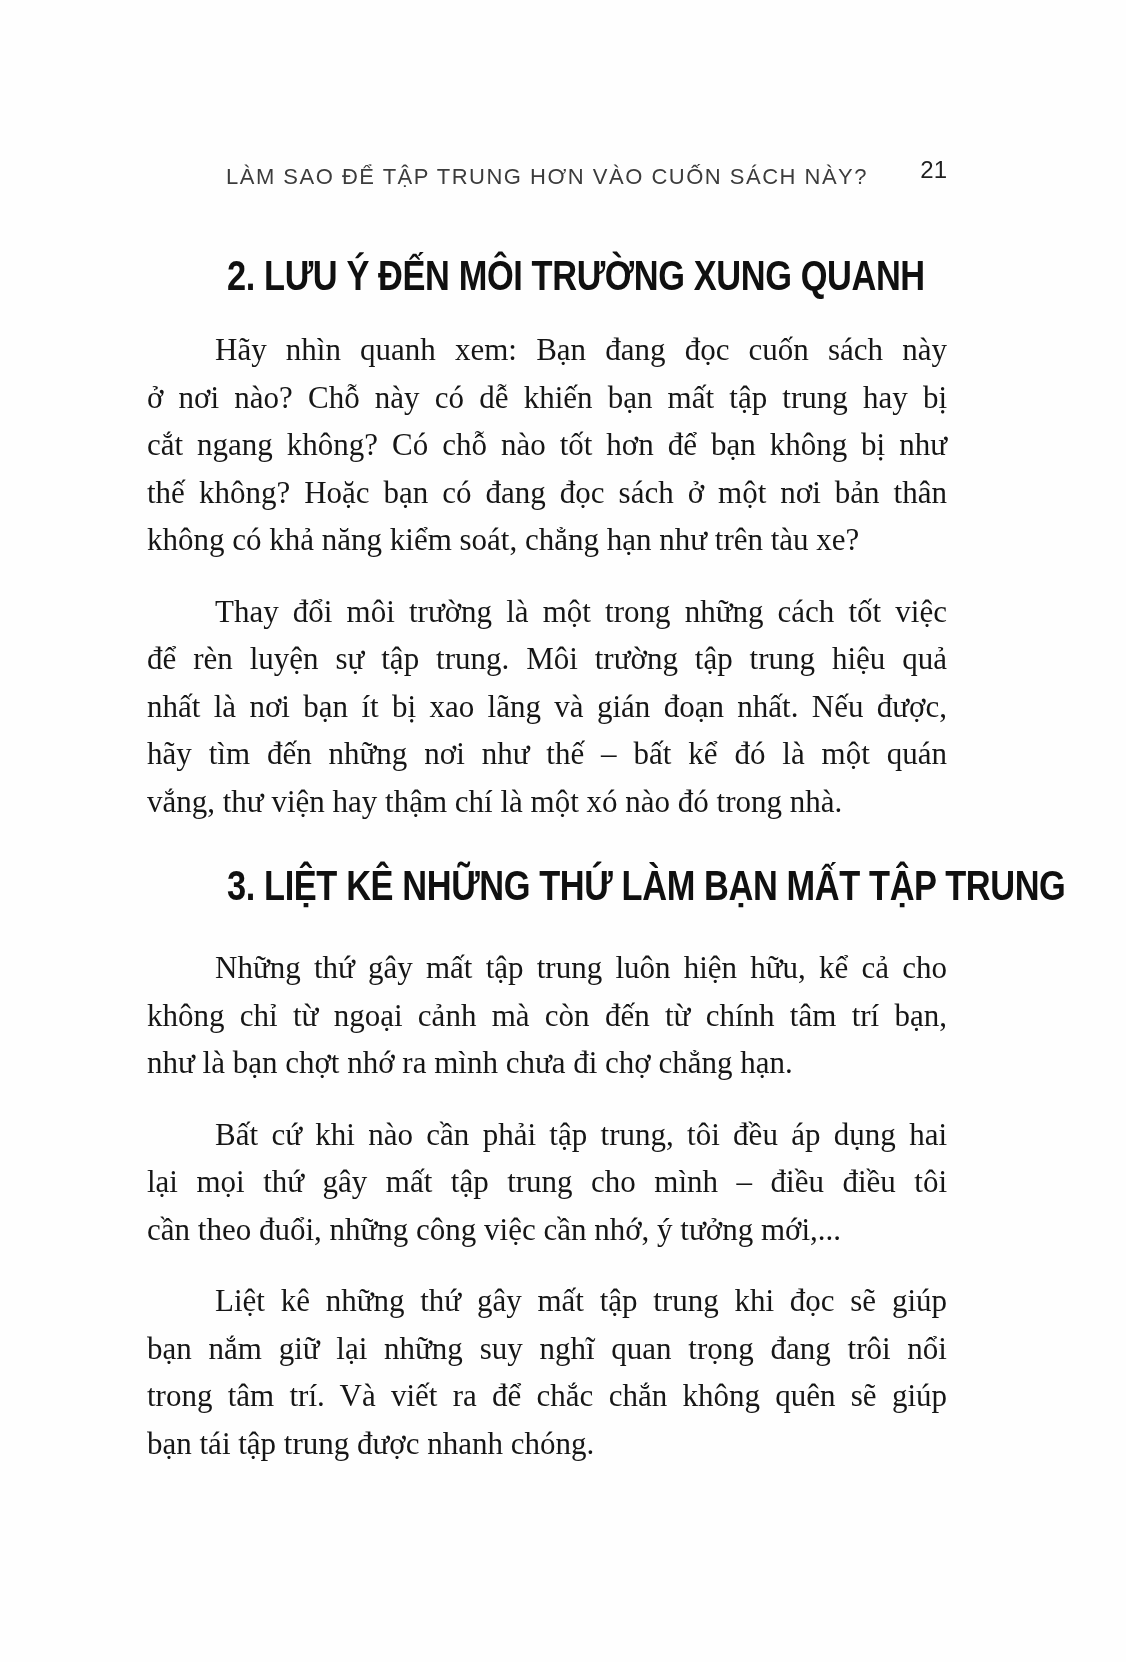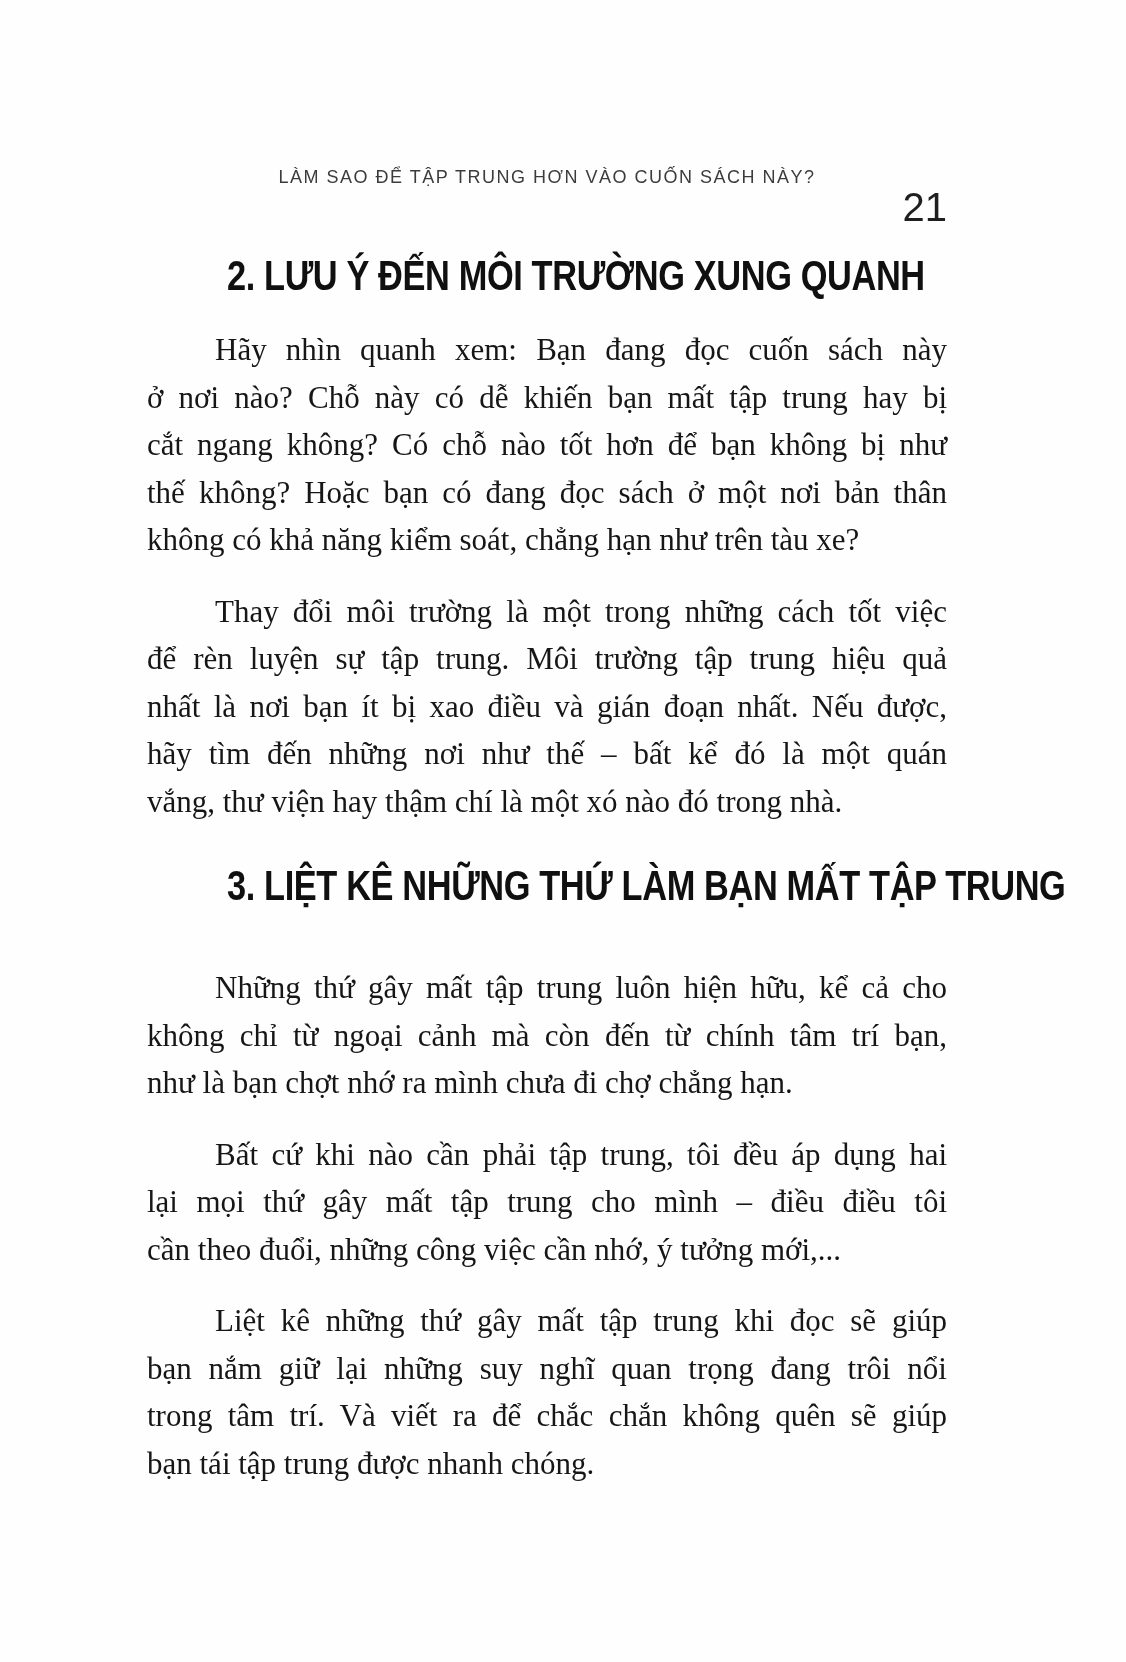--- a/index.html
+++ b/index.html
@@ -20,54 +20,53 @@
   }
   
   .running-head {
     position: relative;
     height: 30px;
     line-height: 30px;
     text-align: center;
   }
   .rh-title {
     font-family: "Liberation Sans", sans-serif;
-    font-size: 18px;
+    font-size: 22px;
     font-weight: 400;
     letter-spacing: 1.5px;
     color: #3c3c3c;
     white-space: nowrap;
   }
   .rh-page-number {
     position: absolute;
     right: 0;
     top: -7px;
     font-family: "Liberation Sans", sans-serif;
-    font-size: 40px;
+    font-size: 24px;
     font-weight: 500;
     color: #1f1f1f;
-    margin-top: 37px;
   }
   
   .section-heading {
     font-family: "Liberation Sans", sans-serif;
     font-weight: 700;
     font-size: 43px;
     line-height: 50px;
     letter-spacing: -0.5px;
     color: #101010;
     text-align: center;
     white-space: nowrap;
     transform: scaleX(0.8);
     transform-origin: 50% 50%;
     margin: 0;
   }
   .section-1 .section-heading { margin-top: 58px; }
   .section-2 .section-heading { margin-top: 35px; }
   .section-1 .paragraphs { margin-top: 26px; }
-  .section-2 .paragraphs { margin-top: 54px; }
+  .section-2 .paragraphs { margin-top: 34px; }
   
   .paragraph {
     font-family: "Liberation Serif", serif;
     font-size: 31px;
     line-height: 47.5px;
     color: #161616;
     margin: 0 0 24px 0;
   }
   .paragraph:last-child { margin-bottom: 0; }
   .line { width: 100%; }
@@ -97,21 +96,21 @@
         <div class="paragraph">
           <div class="line first just">Hãy nhìn quanh xem: Bạn đang đọc cuốn sách này</div>
           <div class="line just">ở nơi nào? Chỗ này có dễ khiến bạn mất tập trung hay bị</div>
           <div class="line just">cắt ngang không? Có chỗ nào tốt hơn để bạn không bị như</div>
           <div class="line just">thế không? Hoặc bạn có đang đọc sách ở một nơi bản thân</div>
           <div class="line last">không có khả năng kiểm soát, chẳng hạn như trên tàu xe?</div>
         </div>
         <div class="paragraph">
           <div class="line first just">Thay đổi môi trường là một trong những cách tốt việc</div>
           <div class="line just">để rèn luyện sự tập trung. Môi trường tập trung hiệu quả</div>
-          <div class="line just">nhất là nơi bạn ít bị xao điều và gián đoạn nhất. Nếu được,</div>
+          <div class="line just">nhất là nơi bạn ít bị xao lãng và gián đoạn nhất. Nếu được,</div>
           <div class="line just">hãy tìm đến những nơi như thế – bất kể đó là một quán</div>
           <div class="line last">vắng, thư viện hay thậm chí là một xó nào đó trong nhà.</div>
         </div>
       </div>
   </section>
 
   <section class="section section-2">
     <h2 class="section-heading">3. LIỆT KÊ NHỮNG THỨ LÀM BẠN MẤT TẬP TRUNG</h2>
     <div class="paragraphs">
         <div class="paragraph">

